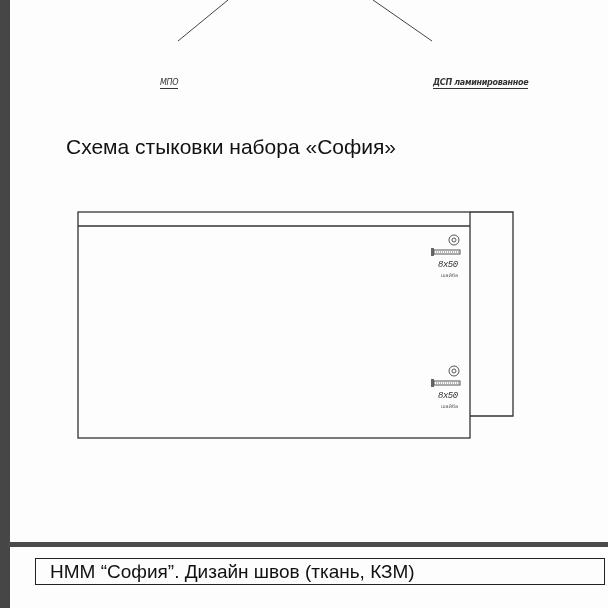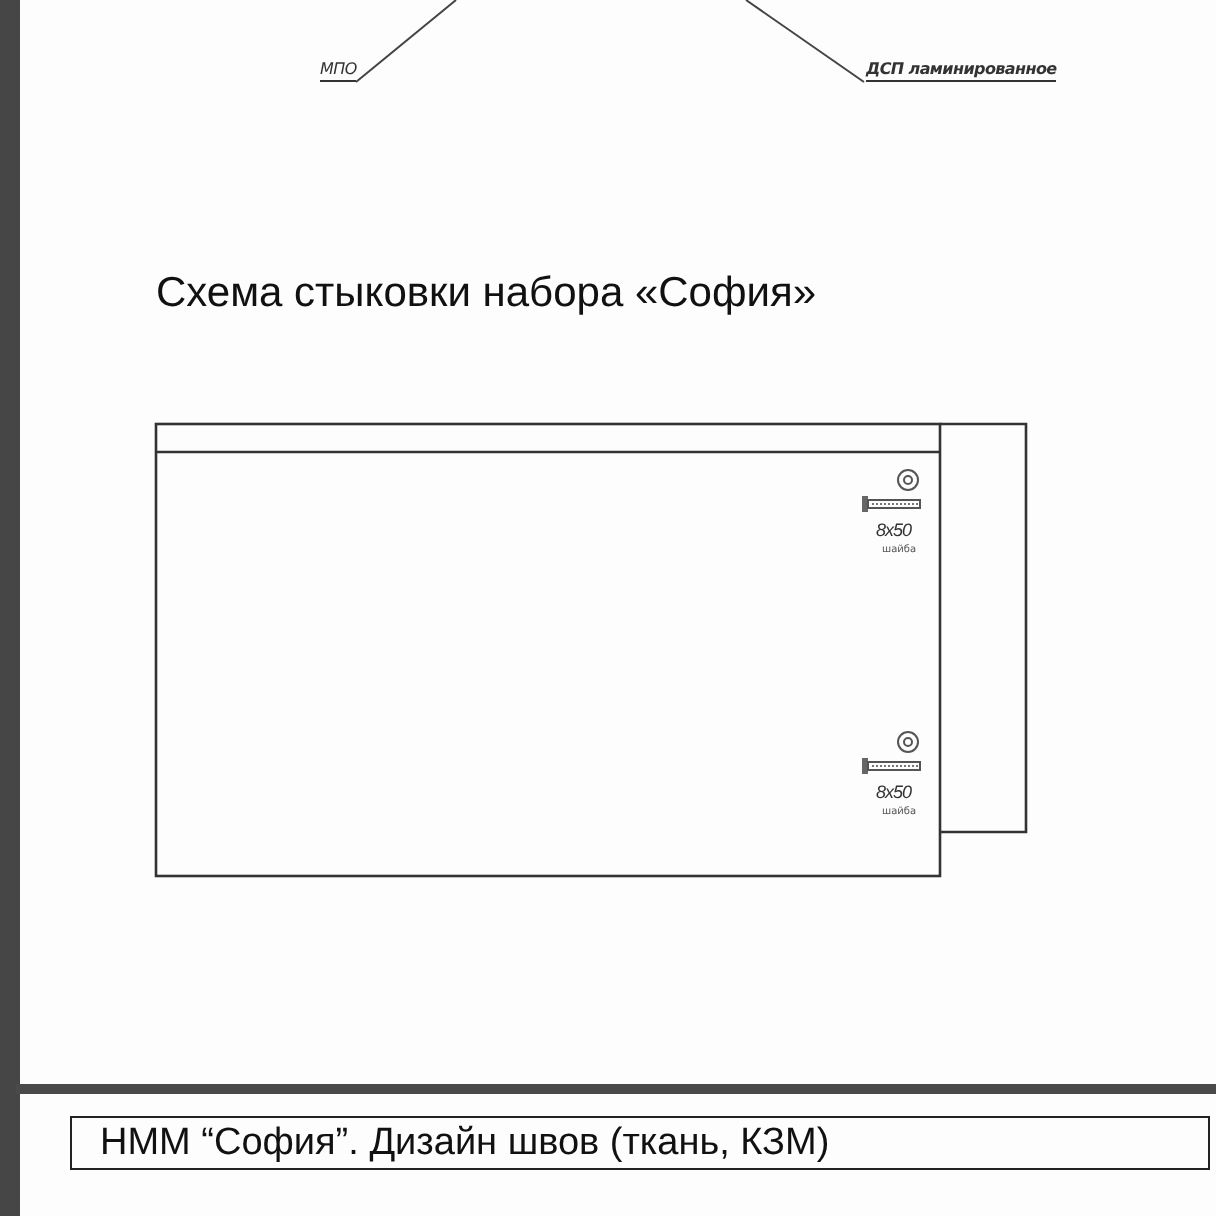--- a/index.html
+++ b/index.html
@@ -9,29 +9,29 @@
       font-family: "Liberation Sans", sans-serif;
     }
     .left-bar { position: absolute; left: 0; top: 0; width: 10px; height: 608px; background: #464646; }
     .sep-bar { position: absolute; left: 8px; top: 542px; width: 600px; height: 5px; background: #4a4a4a; }
     svg.drawing { position: absolute; left: 0; top: 0; }
     .label-small {
       position: absolute; font-size: 8px; font-style: italic; color: #333;
       font-family: "DejaVu Sans", sans-serif; letter-spacing: -0.3px;
       border-bottom: 1px solid #333; line-height: 8px; padding-bottom: 1px;
       white-space: nowrap;
+      margin-top: 48px;
     }
     .title {
       position: absolute; left: 66px; top: 135px; font-size: 21px; color: #111;
       white-space: nowrap;
-      margin-left: 12px;
     }
     .bolt-size {
       position: absolute; font-size: 9px; font-style: italic; color: #333;
-      font-family: Liberation Sans, sans-serif; letter-spacing: -0.5px; white-space: nowrap;
+      font-family: Liberation Mono, monospace; letter-spacing: -0.5px; white-space: nowrap;
     }
     .bolt-sub {
       position: absolute; font-size: 5px; color: #555; white-space: nowrap;
       font-family: "DejaVu Sans", sans-serif;
     }
     table.variants {
       position: absolute; left: 35px; top: 558px; width: 570px;
       border-collapse: collapse; font-size: 19px; color: #111;
     }
     table.variants td {

